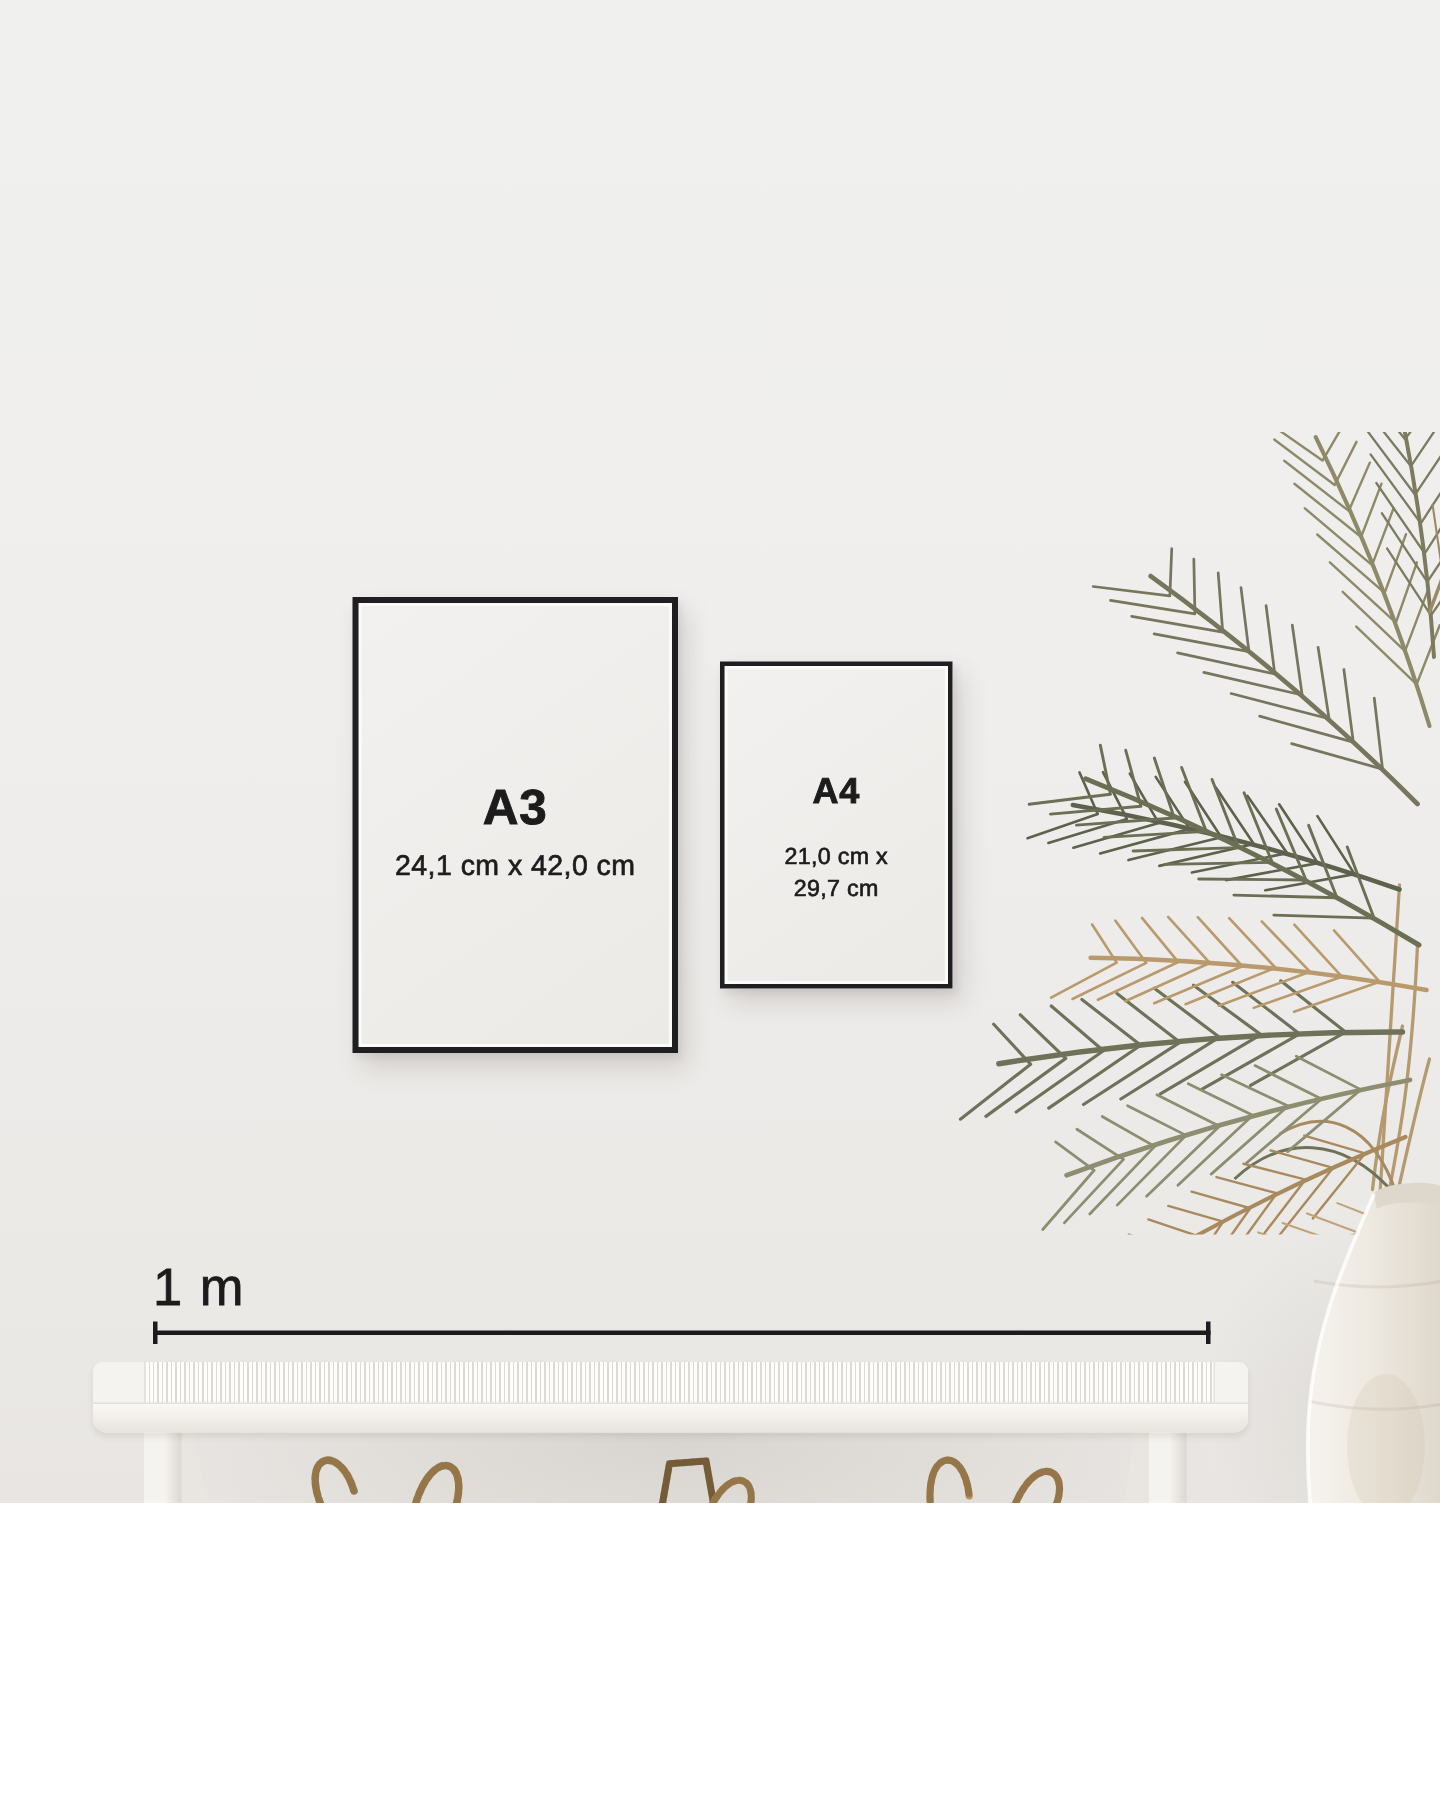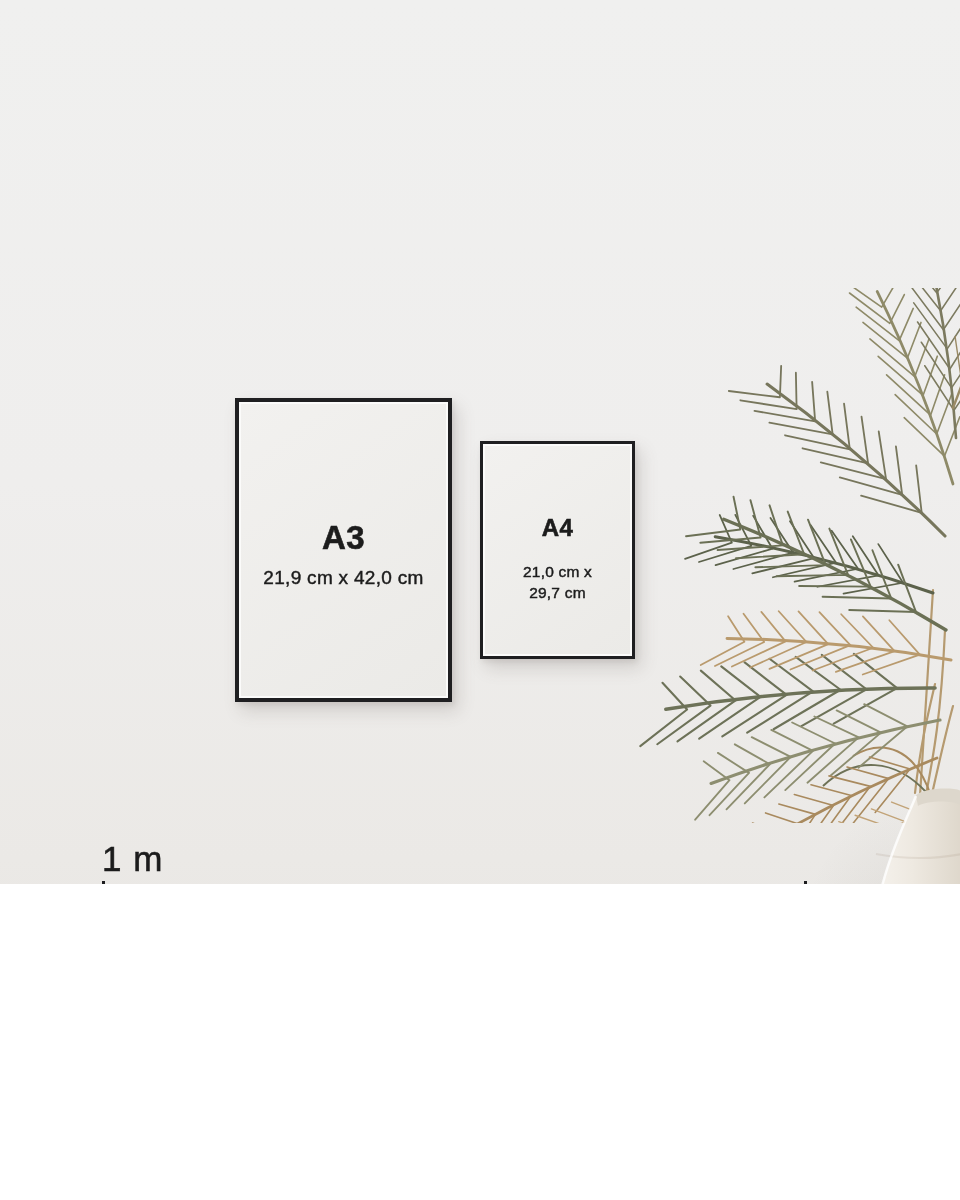--- a/index.html
+++ b/index.html
@@ -1,16 +1,16 @@
 <!DOCTYPE html>
 <html><head>
 <meta charset="utf-8">
 <style>
   html,body{margin:0;padding:0;background:#ffffff;}
-  .scene{position:relative;width:960px;height:884px;overflow:hidden;
+  .scene{position:relative;width:960px;height:1002px;overflow:hidden;
          background:#efefee;font-family:"Liberation Sans",sans-serif;color:#1c1c1c;}
   .scene *{position:absolute;box-sizing:border-box;}
 
   
   .wall{left:0;top:0;width:960px;height:1073px;
         background:linear-gradient(#f0f0ef 0%,#efeeed 45%,#ebe9e6 80%,#e7e4e0 100%);}
   .baseboard{left:0;top:1026px;width:960px;height:47px;background:#f1efec;
         border-top:1px solid rgba(120,110,100,0.10);
         box-shadow:0 2px 2px rgba(90,75,60,0.10) inset;}
   .floor{left:0;top:1073px;width:960px;height:127px;
@@ -173,21 +173,21 @@
         <path d="M22,300 Q60,310 100,302"></path>
     </g>
     <ellipse cx="62" cy="180" rx="26" ry="48" fill="rgba(205,190,165,0.22)"></ellipse>
     <ellipse cx="85" cy="260" rx="22" ry="36" fill="rgba(200,185,160,0.18)"></ellipse>
     <path d="M54,12 C40,46 12,100 10,170 C8,246 26,306 46,344" fill="none" stroke="rgba(255,255,255,0.8)" stroke-width="2.5"></path>
   </svg>
 
   <div class="poster poster-a3">
     <div class="ptitle">A3</div>
     <div class="pdims">
-      <span>21,9 cm x 42,0 cm</span>
+      <span>24,1 cm x 42,0 cm</span>
     </div>
   </div>
   <div class="poster poster-a4">
     <div class="ptitle">A4</div>
     <div class="pdims">
       <span>21,0 cm x</span>
       <span>29,7 cm</span>
     </div>
   </div>
 

